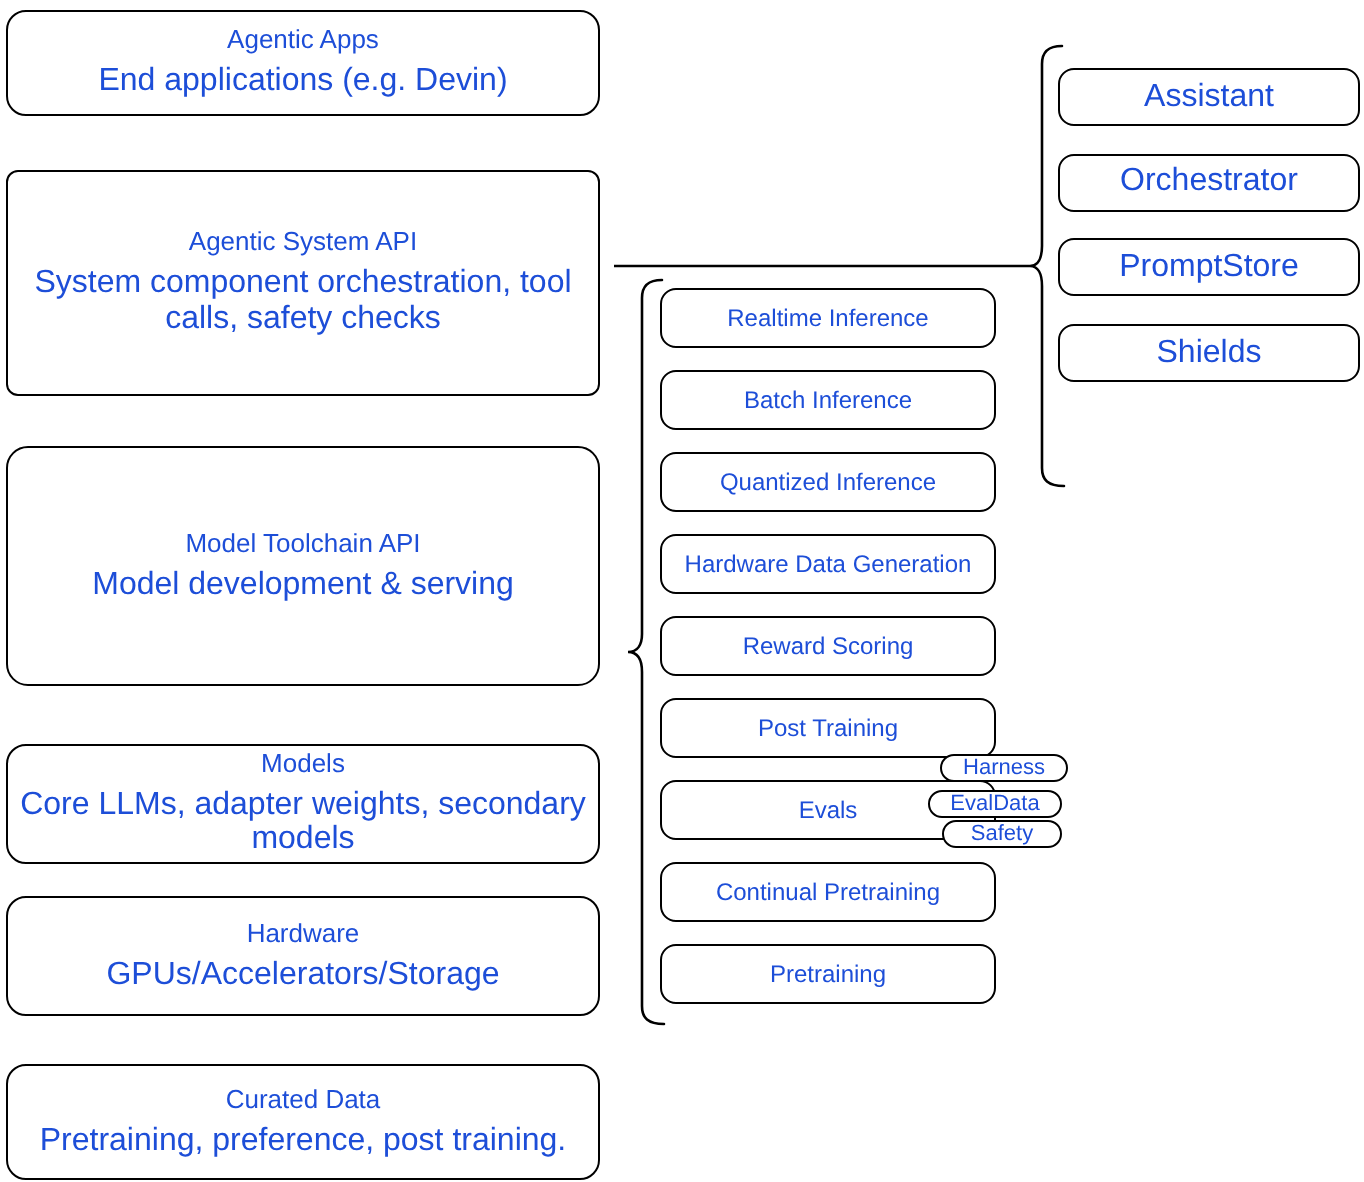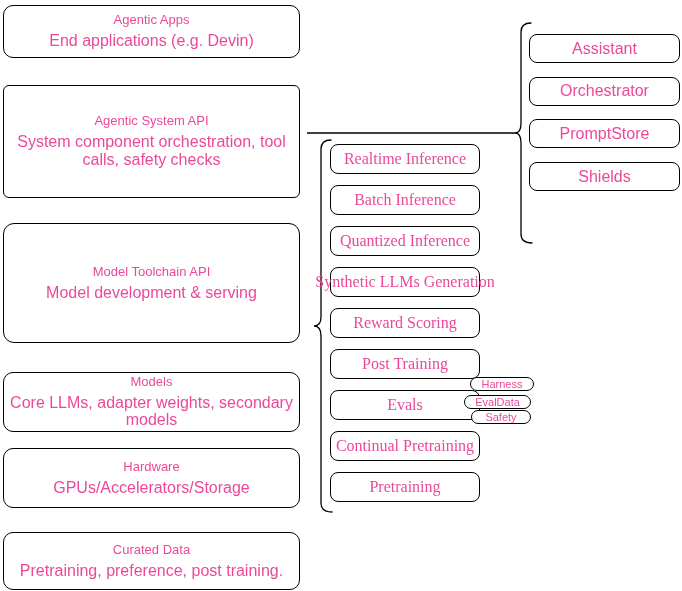--- a/index.html
+++ b/index.html
@@ -1,35 +1,35 @@
 <!DOCTYPE html>
 <html><head>
 <meta charset="utf-8">
 <style>
   html,body { margin:0; padding:0; background:#ffffff; }
   .canvas {
     position:relative; width:682px; height:591px; background:#ffffff;
-    font-family:"Liberation Sans", sans-serif; color:#ec4899; overflow:hidden;
+    font-family:"Liberation Sans", sans-serif; color:#1d4ed8; overflow:hidden;
   }
   
   .lbox {
     position:absolute; left:3px; width:297px; box-sizing:border-box;
     border:1.3px solid #000; background:#fff;
     display:flex; flex-direction:column; align-items:center; justify-content:center;
     gap:4px; text-align:center; z-index:1;
   }
   .ltitle { font-size:13px; line-height:1.15; white-space:nowrap; }
   .lsub   { font-size:16px; line-height:1.1; }
   
   .mstack { position:absolute; left:330px; top:144px; display:flex; flex-direction:column; gap:11px; z-index:1; }
   .mbox {
-    width:150px; height:30px; box-sizing:border-box;
+    width:168px; height:30px; box-sizing:border-box;
     border:1.3px solid #000; border-radius:8px; background:#fff;
     display:flex; align-items:center; justify-content:center;
-    font-size:16px; white-space:nowrap;font-family:Liberation Serif, serif;
+    font-size:12px; white-space:nowrap;
   }
   
   .rstack { position:absolute; left:529px; top:34px; display:flex; flex-direction:column; gap:13.7px; z-index:1; }
   .rbox {
     width:151px; height:29px; box-sizing:border-box;
     border:1.3px solid #000; border-radius:8px; background:#fff;
     display:flex; align-items:center; justify-content:center;
     font-size:16px; white-space:nowrap;
   }
   
@@ -79,21 +79,21 @@
 
   <div class="lbox" style="top:532px;height:58px;border-radius:10px">
     <div class="ltitle">Curated Data</div>
     <div class="lsub">Pretraining, preference, post training.</div>
   </div>
 
   <div class="mstack">
     <div class="mbox">Realtime Inference</div>
     <div class="mbox">Batch Inference</div>
     <div class="mbox">Quantized Inference</div>
-    <div class="mbox">Synthetic LLMs Generation</div>
+    <div class="mbox">Hardware Data Generation</div>
     <div class="mbox">Reward Scoring</div>
     <div class="mbox">Post Training</div>
     <div class="mbox">Evals</div>
     <div class="mbox">Continual Pretraining</div>
     <div class="mbox">Pretraining</div>
   </div>
 
   <div class="tag" style="left:470px;top:377px;width:64px;height:14px">Harness</div>
   <div class="tag" style="left:464px;top:395px;width:67px;height:14px">EvalData</div>
   <div class="tag" style="left:471px;top:410px;width:60px;height:14px">Safety</div>

